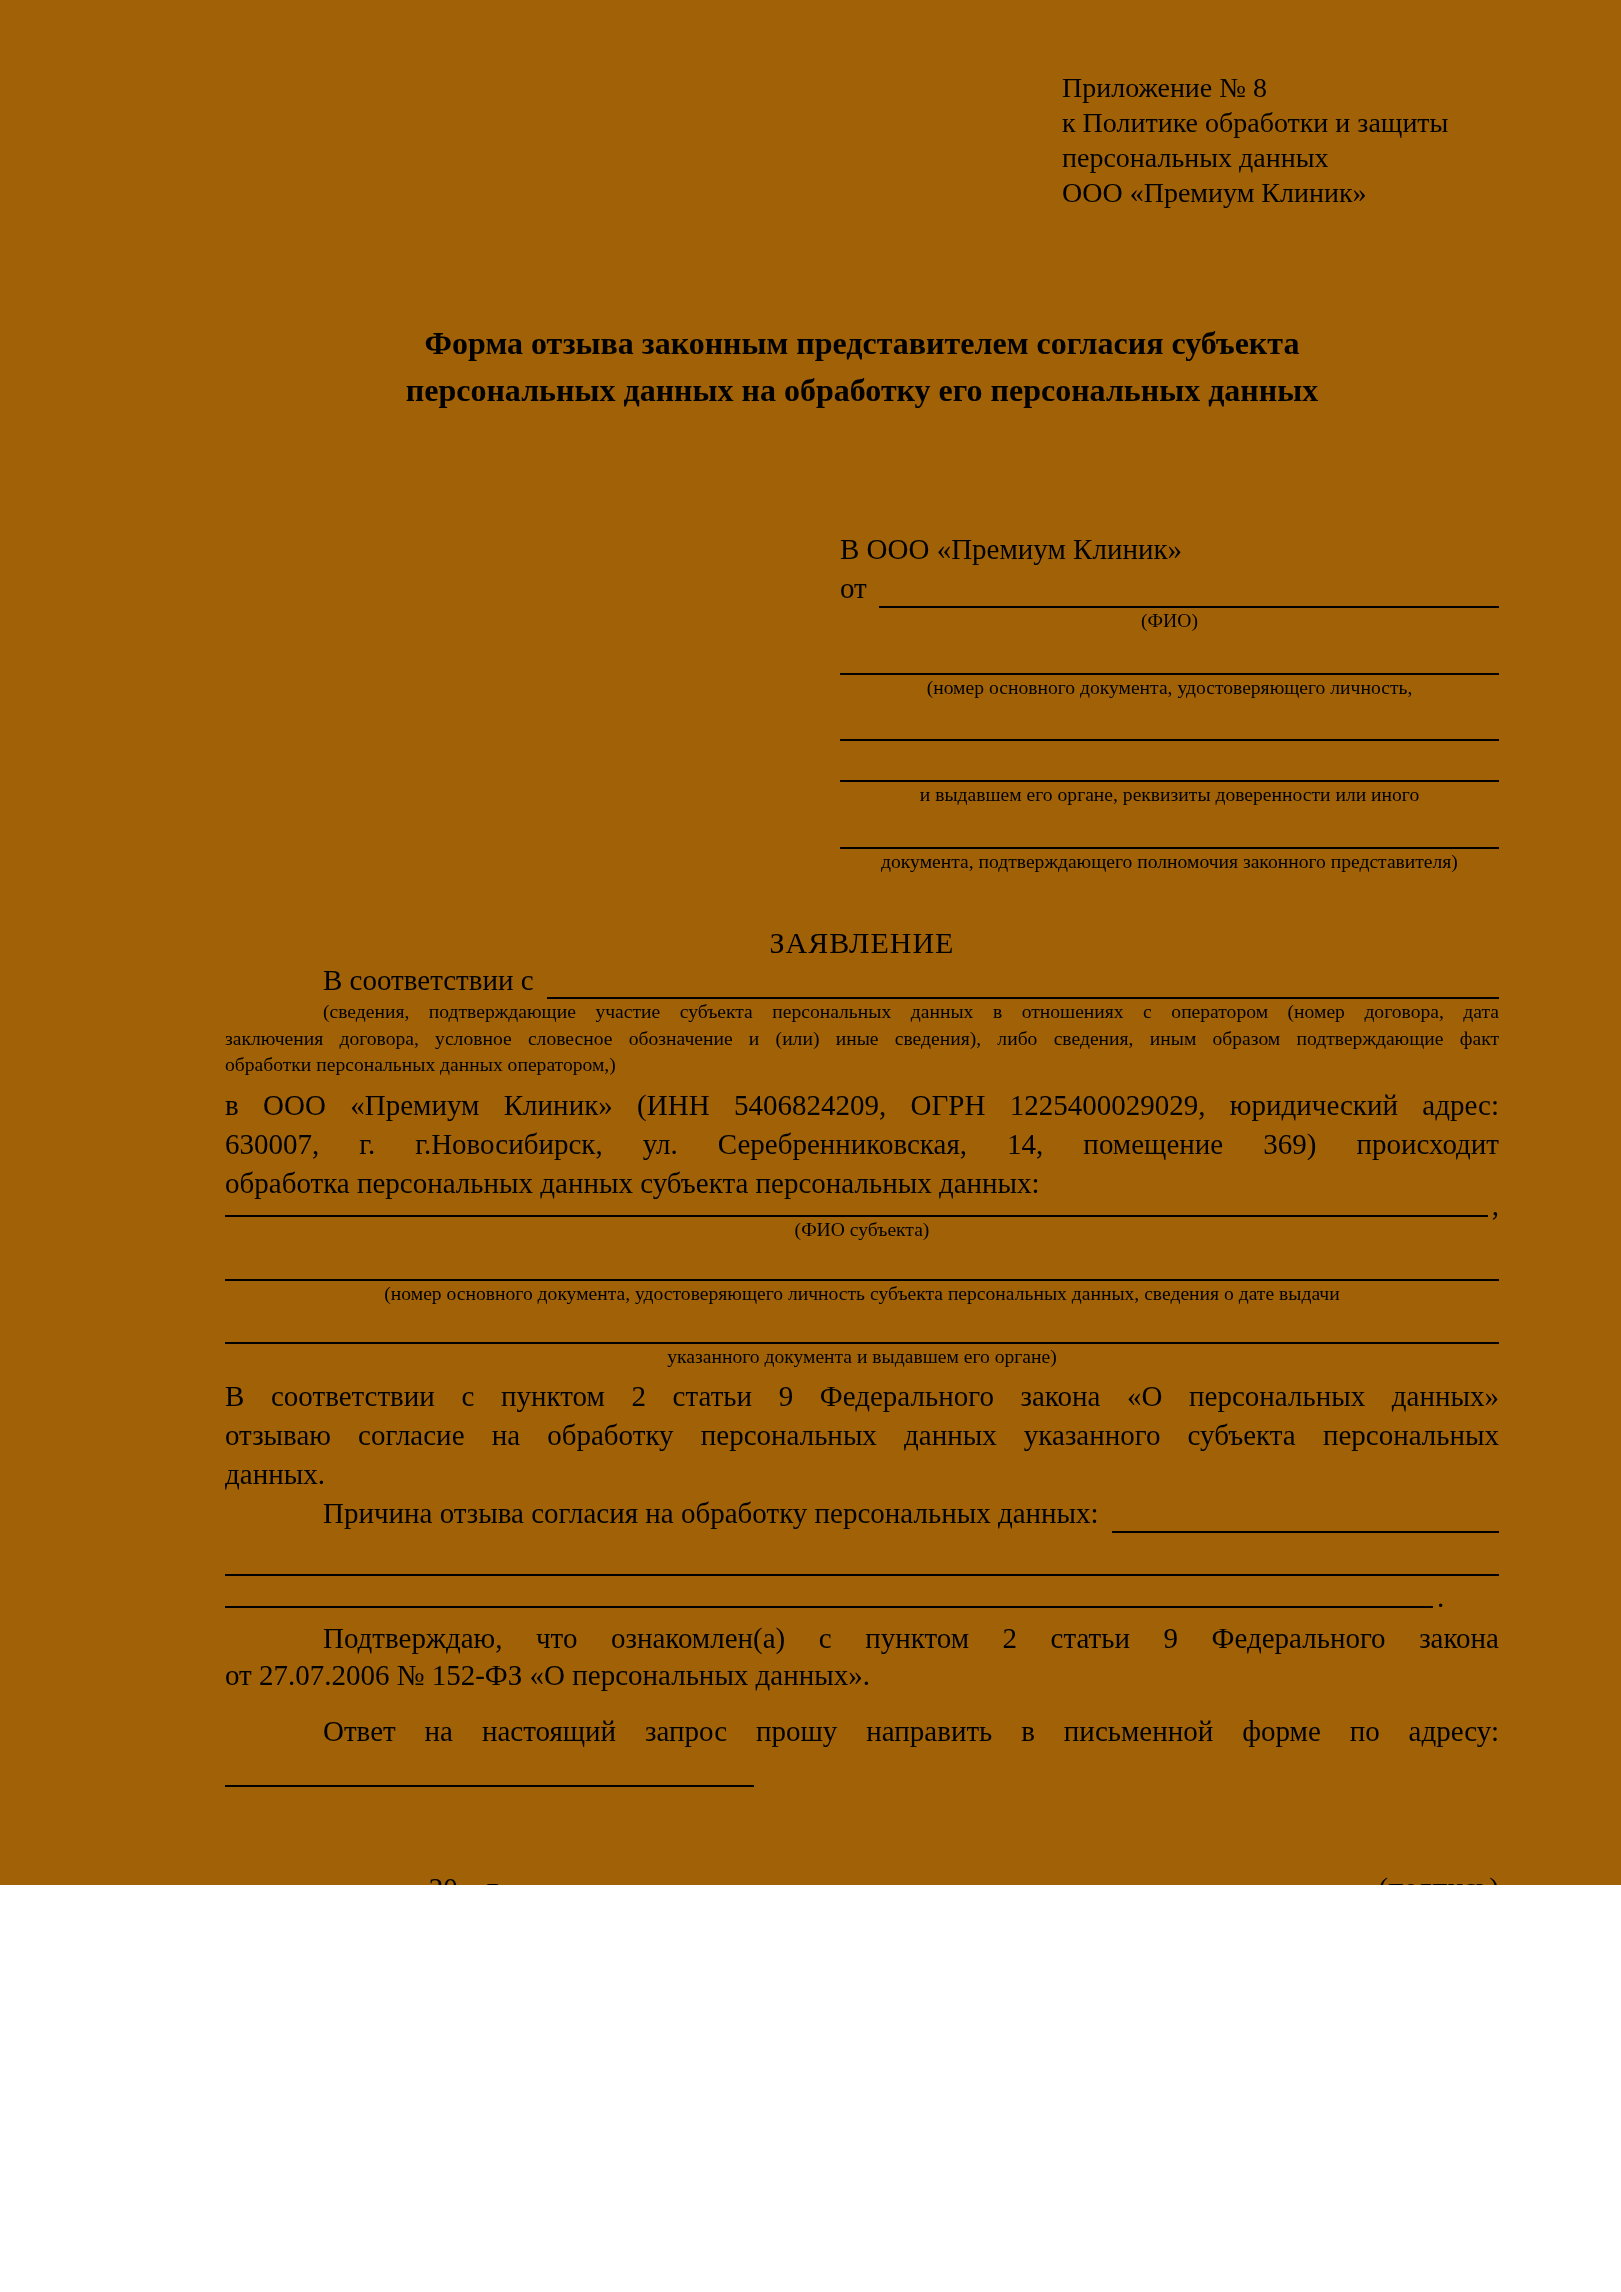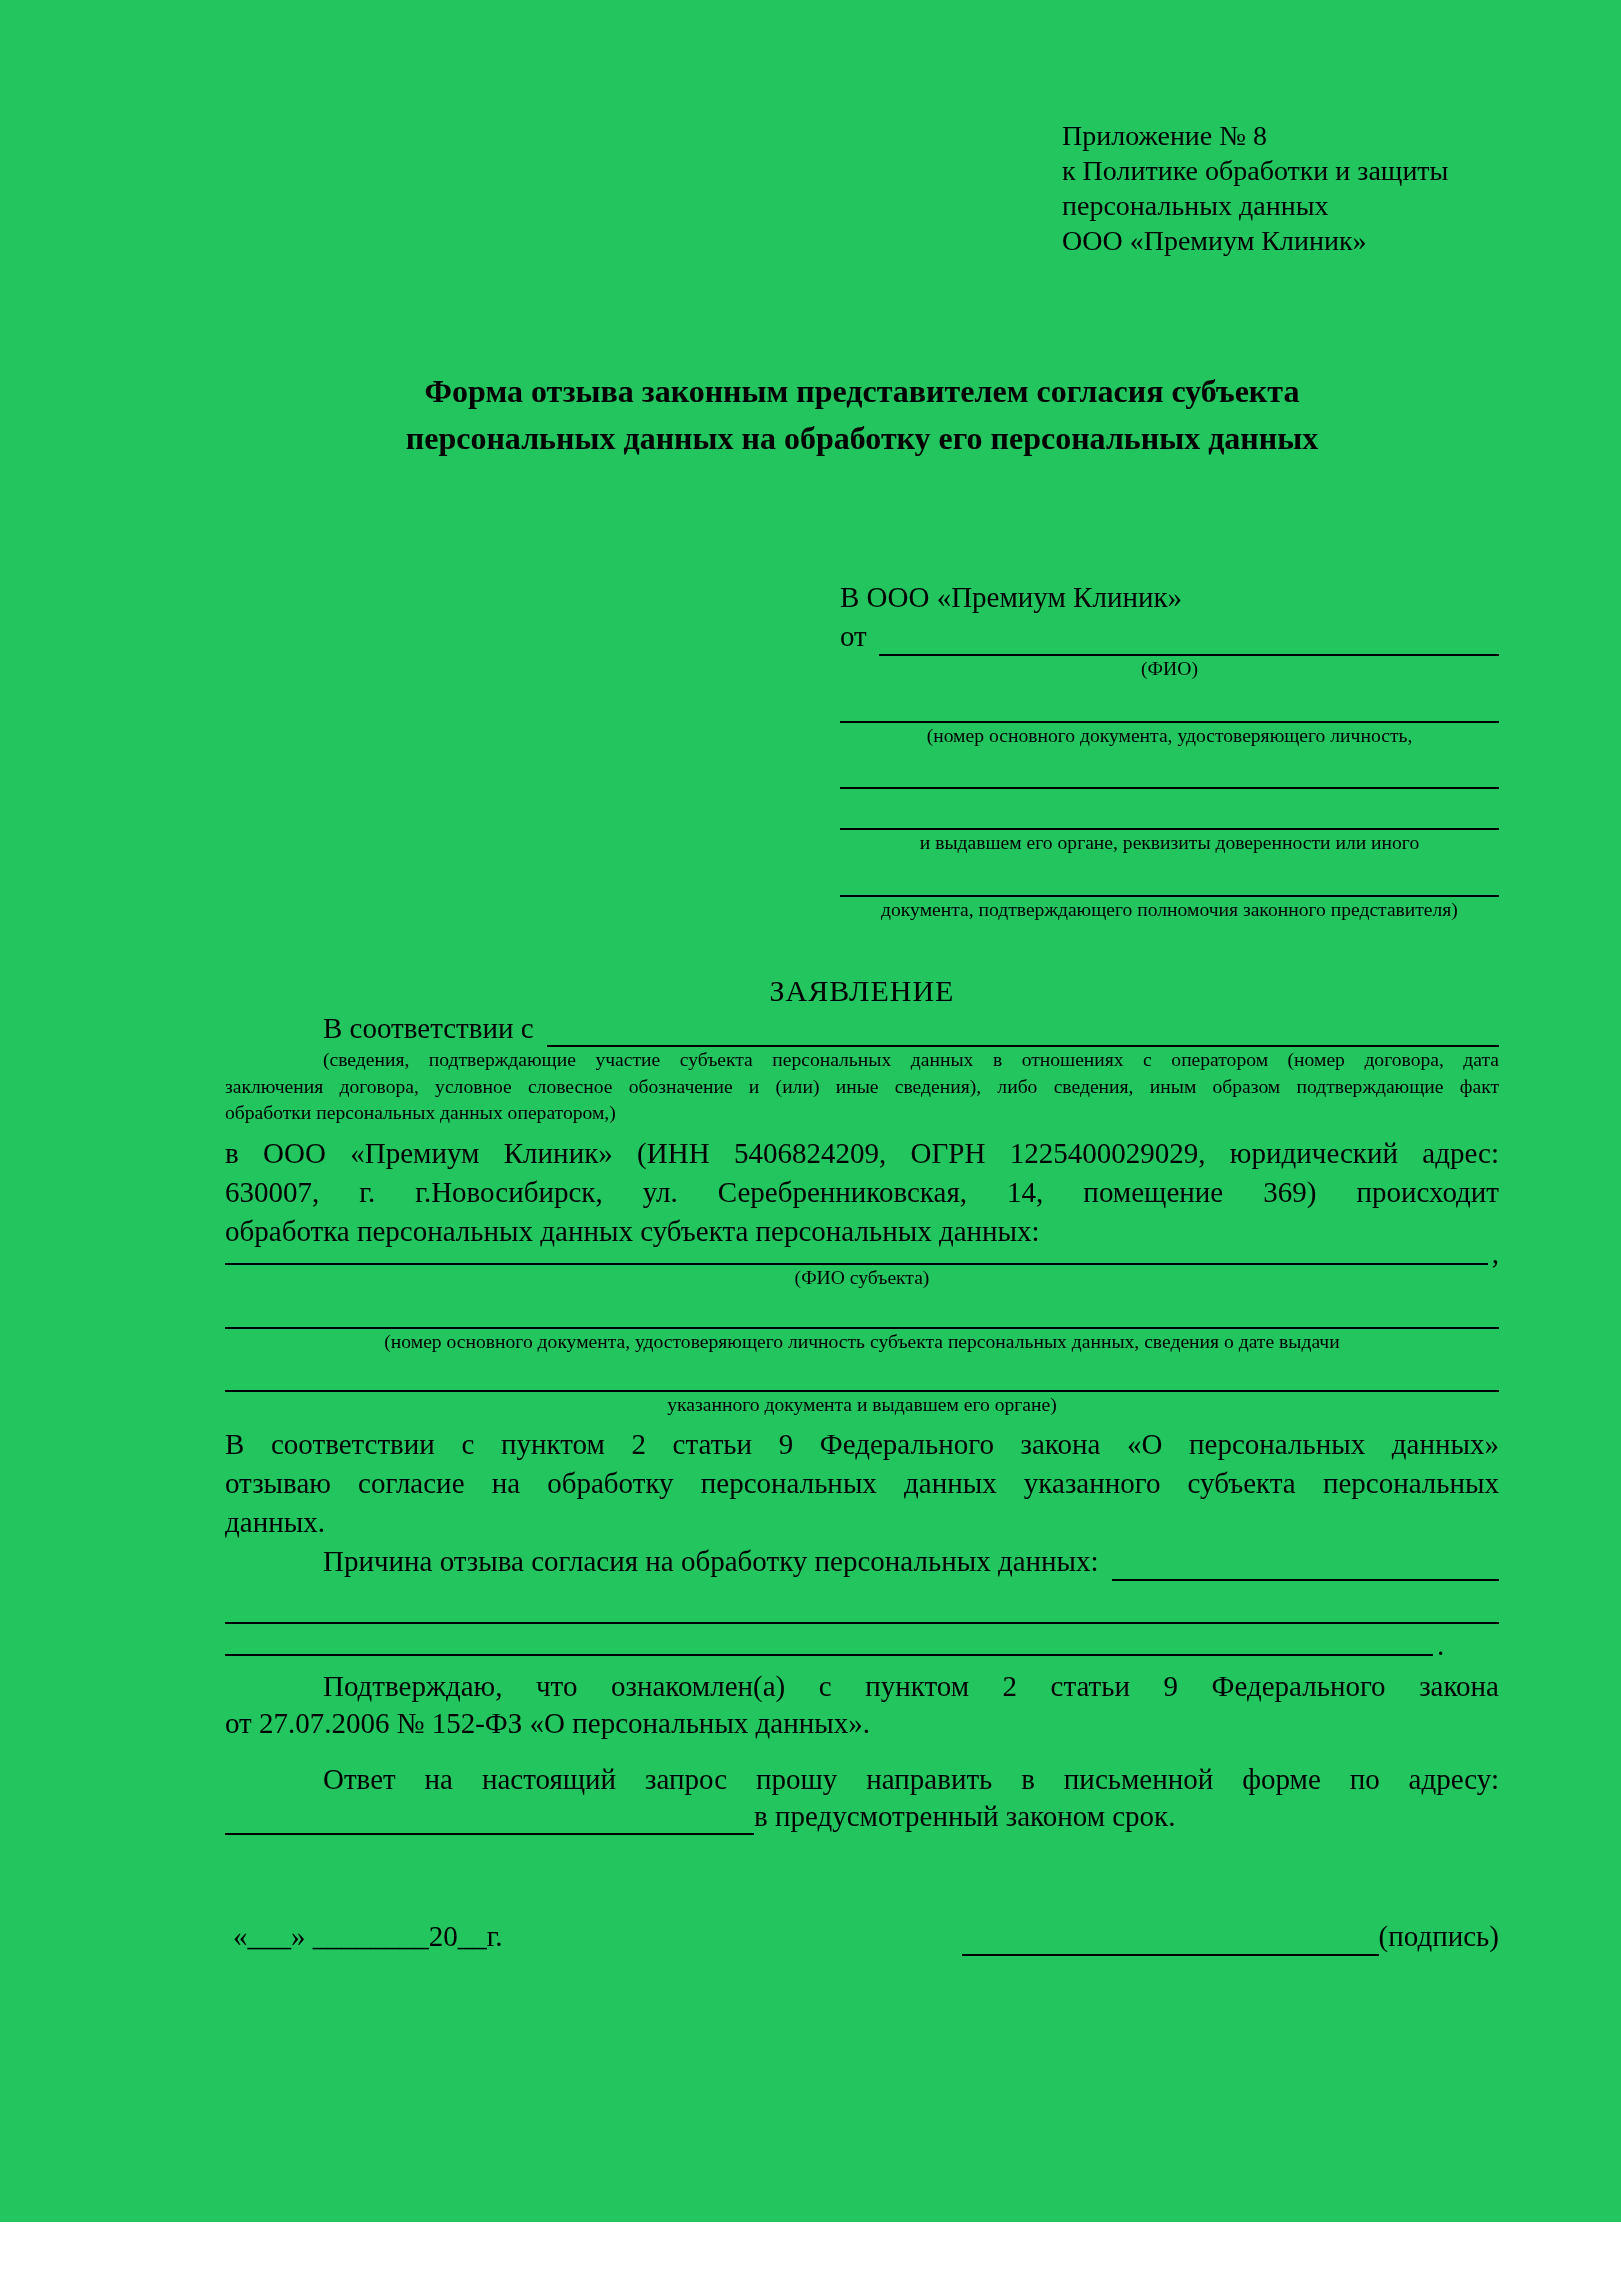--- a/index.html
+++ b/index.html
@@ -1,25 +1,25 @@
 <!DOCTYPE html>
 <html><head>
 <meta charset="utf-8">
 <style>
   html,body { margin:0; padding:0; background:#ffffff; }
   .page {
     position: relative;
     width: 1621px;
-    height: 2222px;
-    background: #22c55e;
+    height: 1885px;
+    background: #a16207;
     color: #000000;
     font-family: "Liberation Serif", "DejaVu Serif", serif;
     font-size: 29px;
     box-sizing: border-box;
-    padding: 118px 122px 0 225px;
+    padding: 70px 122px 0 225px;
     overflow: hidden;
   }
   
   .appendix { width: 437px; margin-left: auto; font-size: 28px; line-height: 35px; }
   
   .title {
     max-width: 1039px;
     margin: 110px auto 0;
     text-align: center;
     font-weight: bold;
@@ -142,21 +142,20 @@
   </div>
 
   <div class="confirm">
     <div class="bl jl indent">Подтверждаю, что ознакомлен(а) с пунктом 2 статьи 9 Федерального закона</div>
     <div class="bl">от 27.07.2006 № 152-ФЗ «О персональных данных».</div>
   </div>
 
   <div class="bl jl indent reply1">Ответ на настоящий запрос прошу направить в письменной форме по адресу:</div>
   <div class="row reply2-row">
     <span class="fill540"></span>
-    <span class="reply-suffix">в предусмотренный законом срок.</span>
   </div>
 
   <div class="sig-row">
     <span class="sig-left">«___» ________20__г.</span>
     <span class="sig-right">
       <span class="sig-rule"></span>
       <span class="sig-caption">(подпись)</span>
     </span>
   </div>
 

